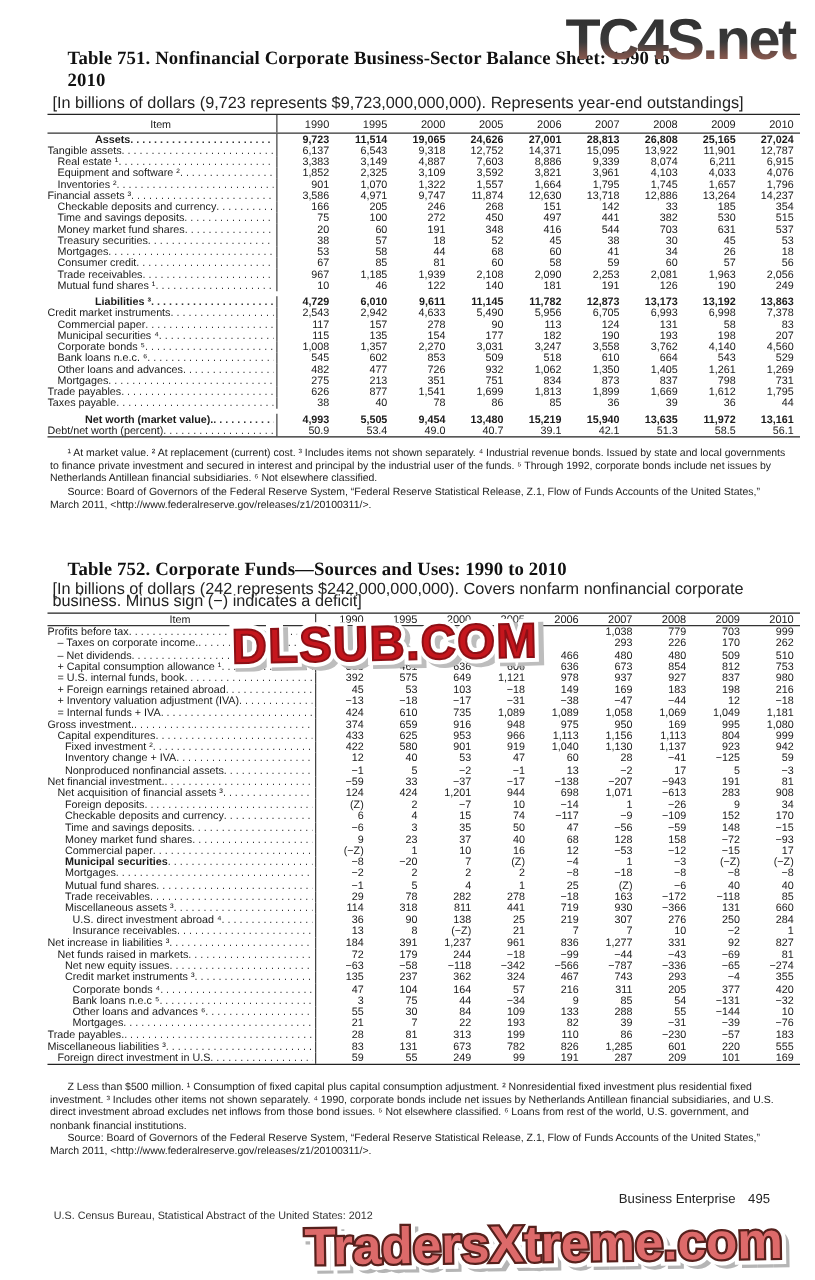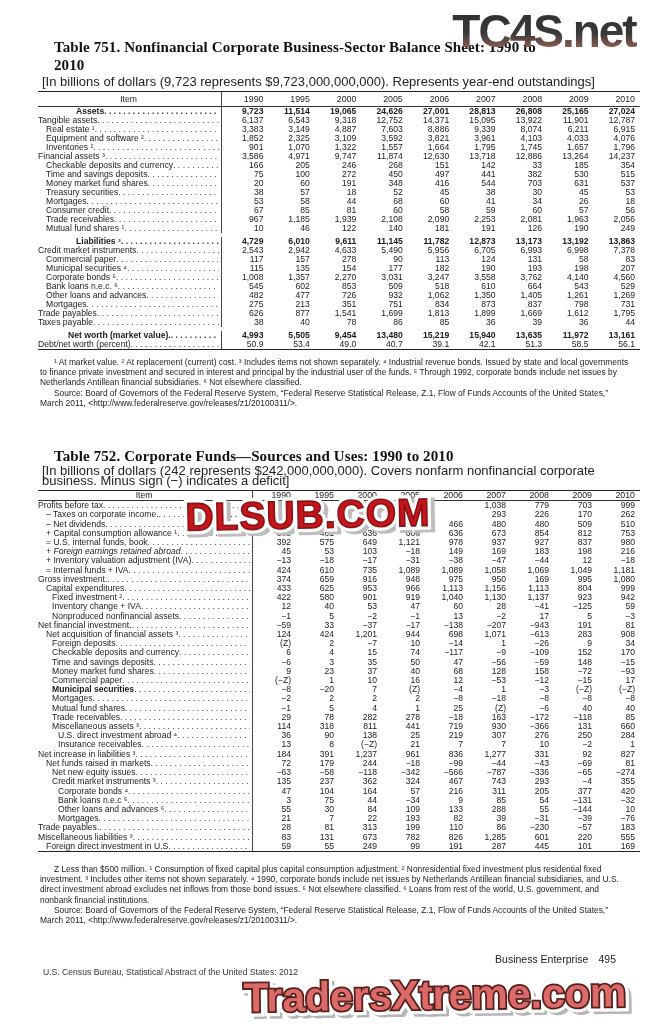--- a/index.html
+++ b/index.html
@@ -539,21 +539,21 @@
       <div class="val">649</div>
       <div class="val">1,121</div>
       <div class="val">978</div>
       <div class="val">937</div>
       <div class="val">927</div>
       <div class="val">837</div>
       <div class="val">980</div>
     </div>
     <div class="trow">
       <div class="stub">
-        <div class="lbl" style="padding-left: 8px; font-style: italic;">+ Foreign earnings retained abroad</div>
+        <div class="lbl" style="padding-left: 8px;">+ Foreign earnings retained abroad</div>
         <div class="leader"></div>
       </div>
       <div class="val">45</div>
       <div class="val">53</div>
       <div class="val">103</div>
       <div class="val">−18</div>
       <div class="val">149</div>
       <div class="val">169</div>
       <div class="val">183</div>
       <div class="val">198</div>
@@ -1028,21 +1028,21 @@
       <div class="stub">
         <div class="lbl" style="padding-left: 8px;">Foreign direct investment in U.S</div>
         <div class="leader"></div>
       </div>
       <div class="val">59</div>
       <div class="val">55</div>
       <div class="val">249</div>
       <div class="val">99</div>
       <div class="val">191</div>
       <div class="val">287</div>
-      <div class="val">445</div>
+      <div class="val">209</div>
       <div class="val">101</div>
       <div class="val">169</div>
     </div>
   </div>
 
 <div class="abs fn" style="top:864px;left:40px;width:592px">
   <p>Z Less than $500 million. ¹ Consumption of fixed capital plus capital consumption adjustment. ² Nonresidential fixed investment plus residential fixed investment. ³ Includes other items not shown separately. ⁴ 1990, corporate bonds include net issues by Netherlands Antillean financial subsidiaries, and U.S. direct investment abroad excludes net inflows from those bond issues. ⁵ Not elsewhere classified. ⁶ Loans from rest of the world, U.S. government, and nonbank financial institutions.</p>
   <p>Source: Board of Governors of the Federal Reserve System, “Federal Reserve Statistical Release, Z.1, Flow of Funds Accounts of the United States,” March 2011, &lt;http://www.federalreserve.gov/releases/z1/20100311/&gt;.</p>
 </div>
 

